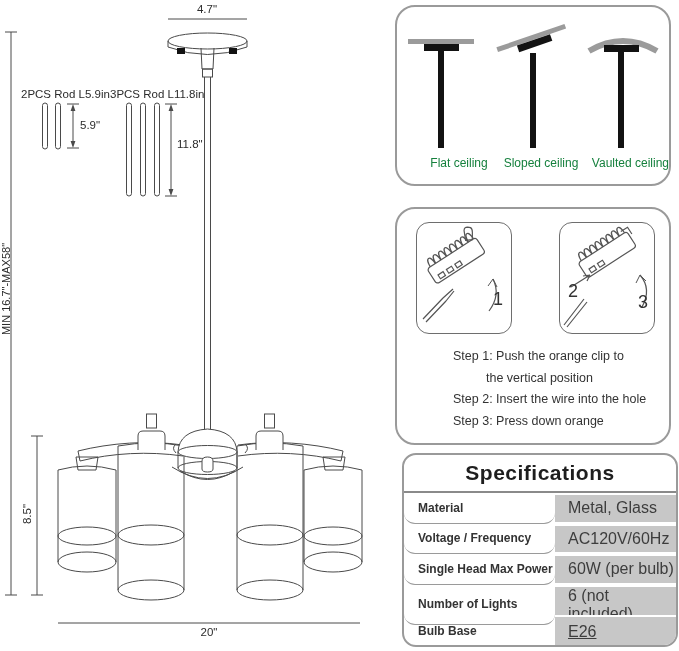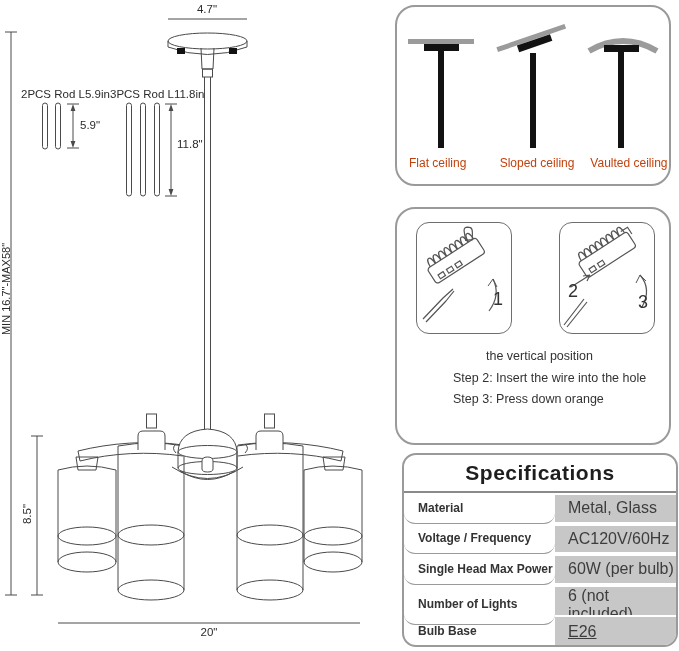--- a/index.html
+++ b/index.html
@@ -14,21 +14,21 @@
 
   
   .panel { position:absolute; border:2px solid #9a9a9a; border-radius:20px; background:#fff; }
   #ceiling-panel { left:395px; top:5px;  width:276px; height:181px; }
   #steps-panel   { left:395px; top:207px; width:276px; height:238px; }
   #specs-panel   { left:395px; top:453px; width:276px; height:194px; border-radius:14px; overflow:hidden;margin-left:7px; }
 
   
   .ceil-row { display:flex; height:100%; }
   .ceil-item { position:relative; flex:1; }
-  .ceil-label { position:absolute; left:12px; right:0; bottom:14px; text-align:left; font-size:12px; color:#c2410c; }
+  .ceil-label { position:absolute; left:0; right:0; bottom:14px; text-align:right; font-size:12px; color:#15803d; }
   .gray-bar { position:absolute; background:#9b9b9b; }
   .blk { position:absolute; background:#121212; }
   .slope-group { position:absolute; left:2px; top:16px; width:86px; height:34px; transform:rotate(-19deg); }
   .vault-svg { position:absolute; left:2px; top:22px; }
 
   
   .step-card { position:absolute; width:96px; height:112px; border:1.5px solid #6e6e6e; border-radius:13px; background:#fff; }
   .fig-num { position:absolute; font-size:18px; color:#333; }
   .steps-text { position:absolute; left:56px; top:137px; font-size:12.5px; line-height:21.5px; color:#333; white-space:nowrap; }
   .steps-text .indent { margin-left:33px; }
@@ -195,20 +195,21 @@
           <path d="M80 52 L76 60 M80 52 L86 58" stroke-width="1"></path>
         </g>
       </svg>
     </div>
 
     <span class="fig-num" style="left:96px; top:80px;">1</span>
     <span class="fig-num" style="left:171px; top:72px;">2</span>
     <span class="fig-num" style="left:241px; top:83px;">3</span>
 
     <div class="steps-text">
+      <div>Step 1: Push the orange clip to</div>
       <div class="indent">the vertical position</div>
       <div>Step 2: Insert the wire into the hole</div>
       <div>Step 3: Press down orange</div>
     </div>
   </div>
 
   <div class="panel" id="specs-panel">
     <div class="spec-title">Specifications</div>
 
     <div class="spec-row">

